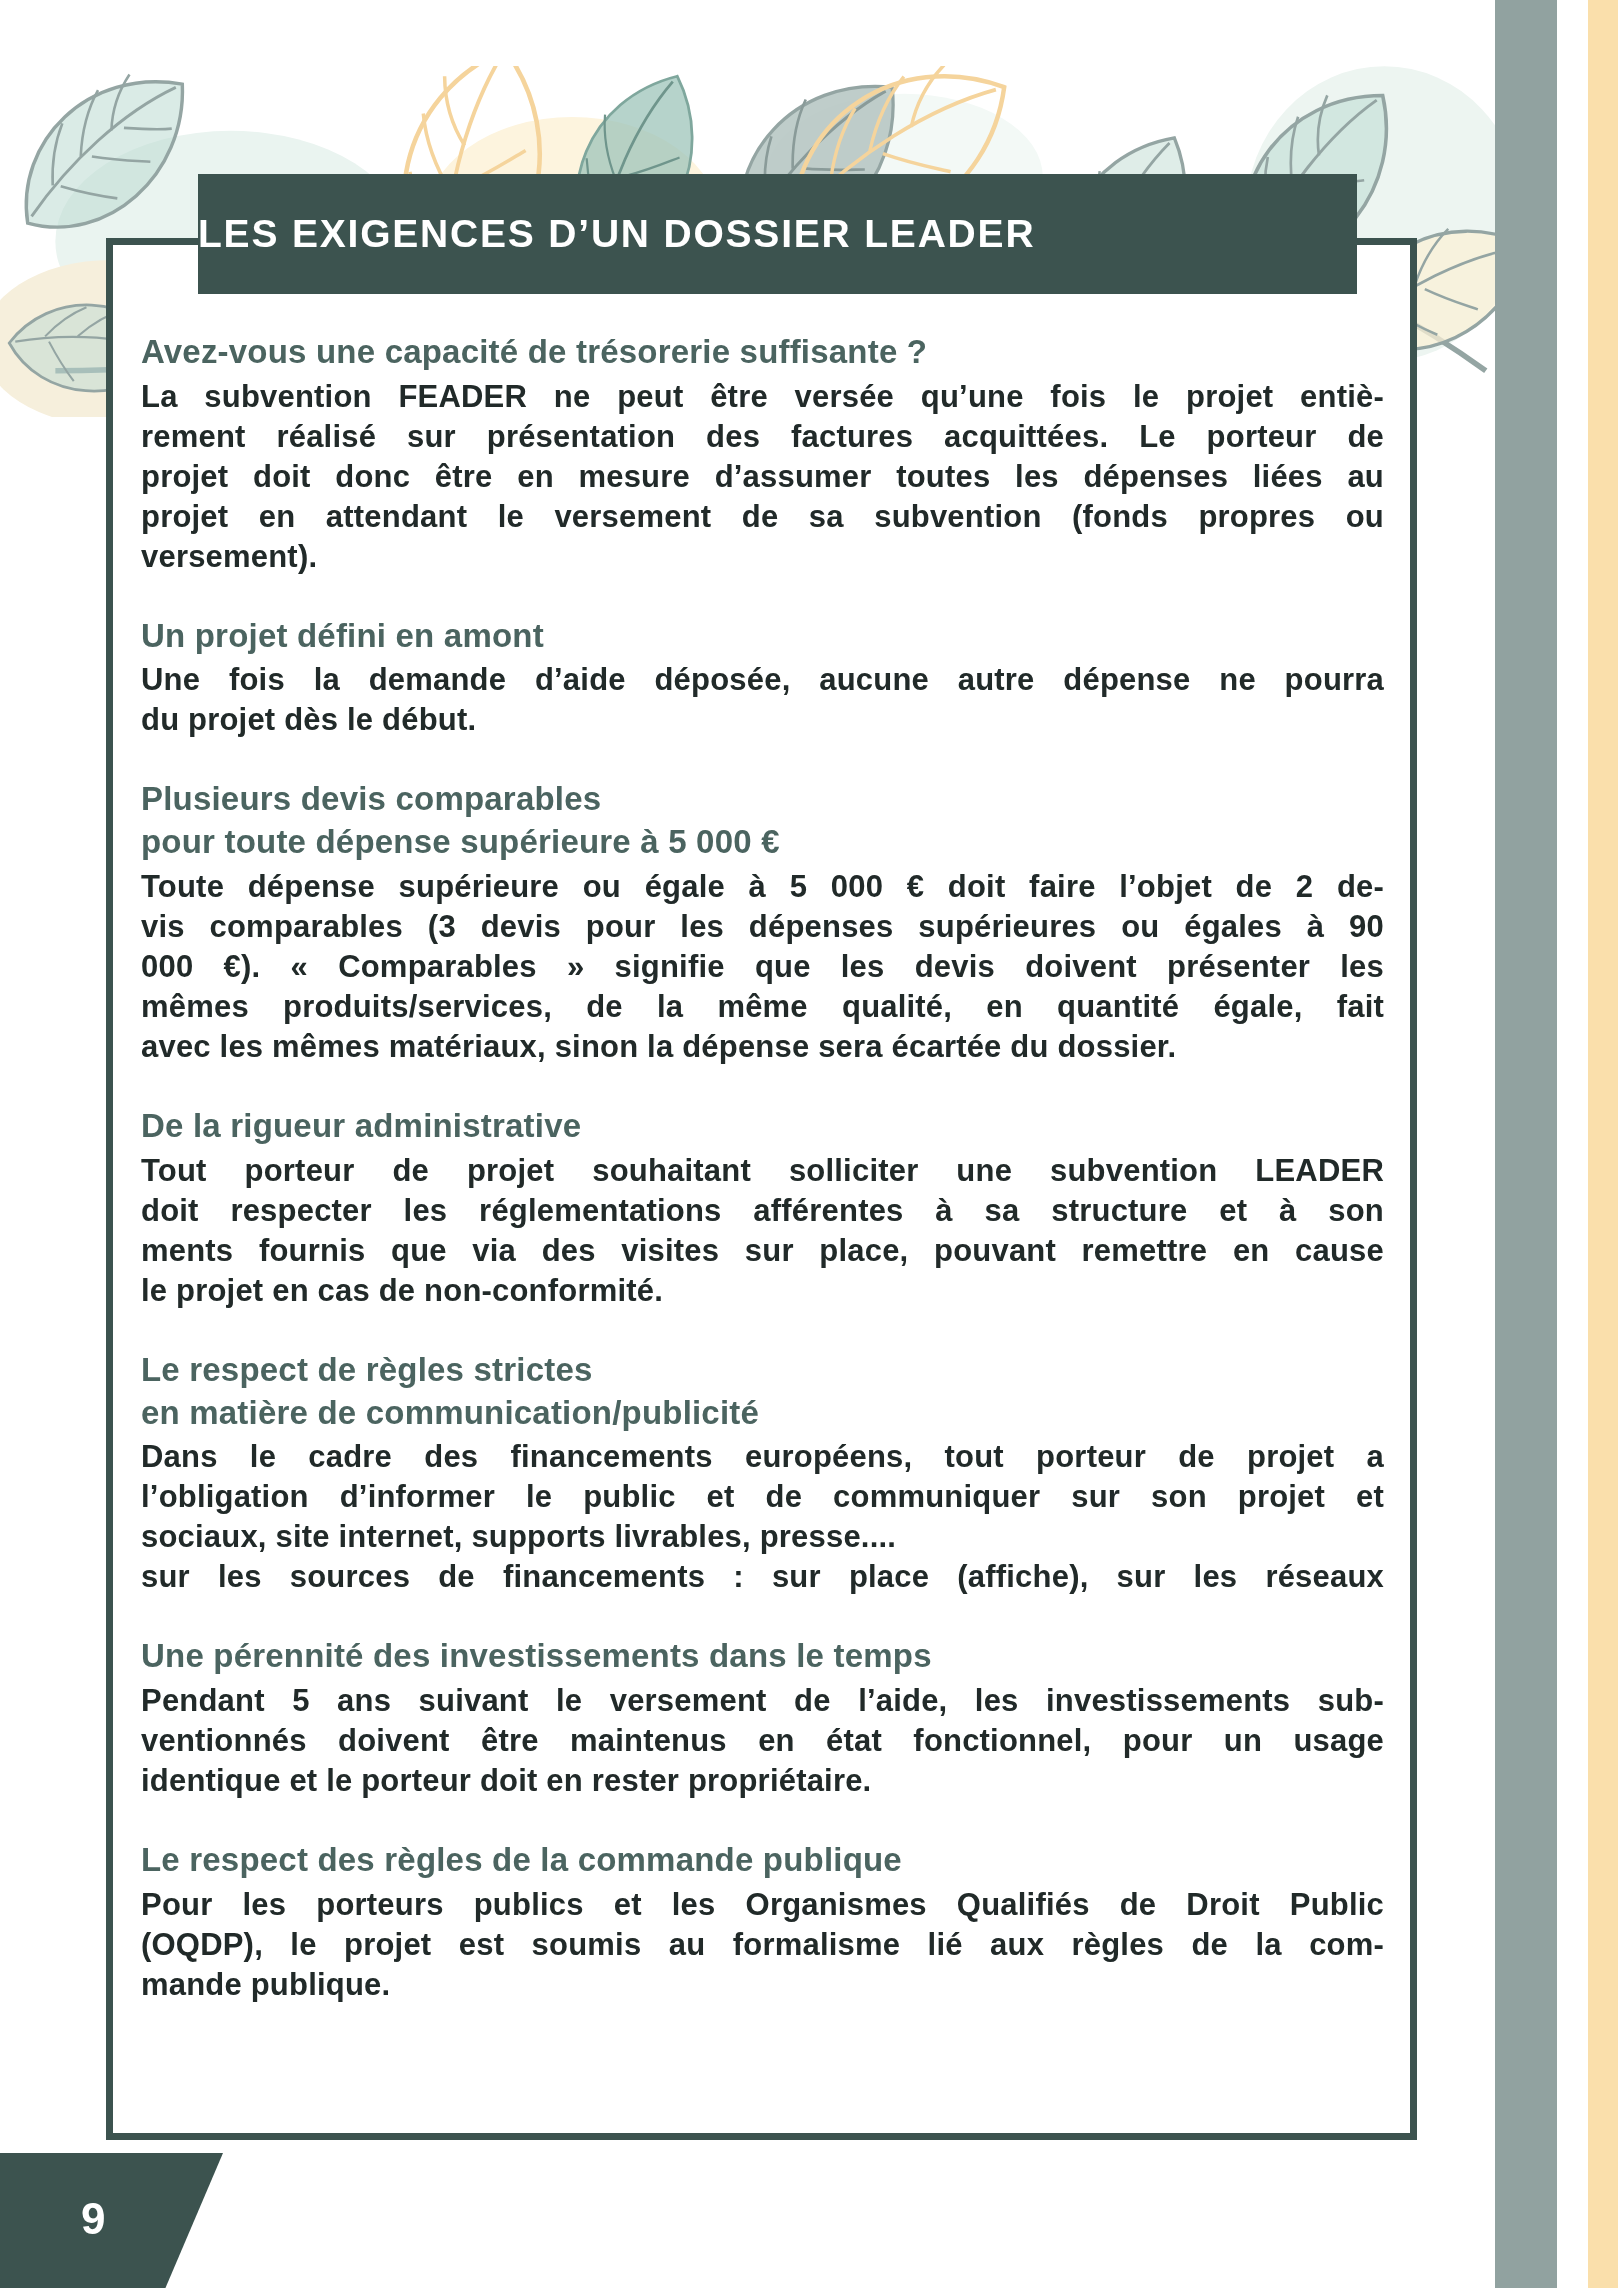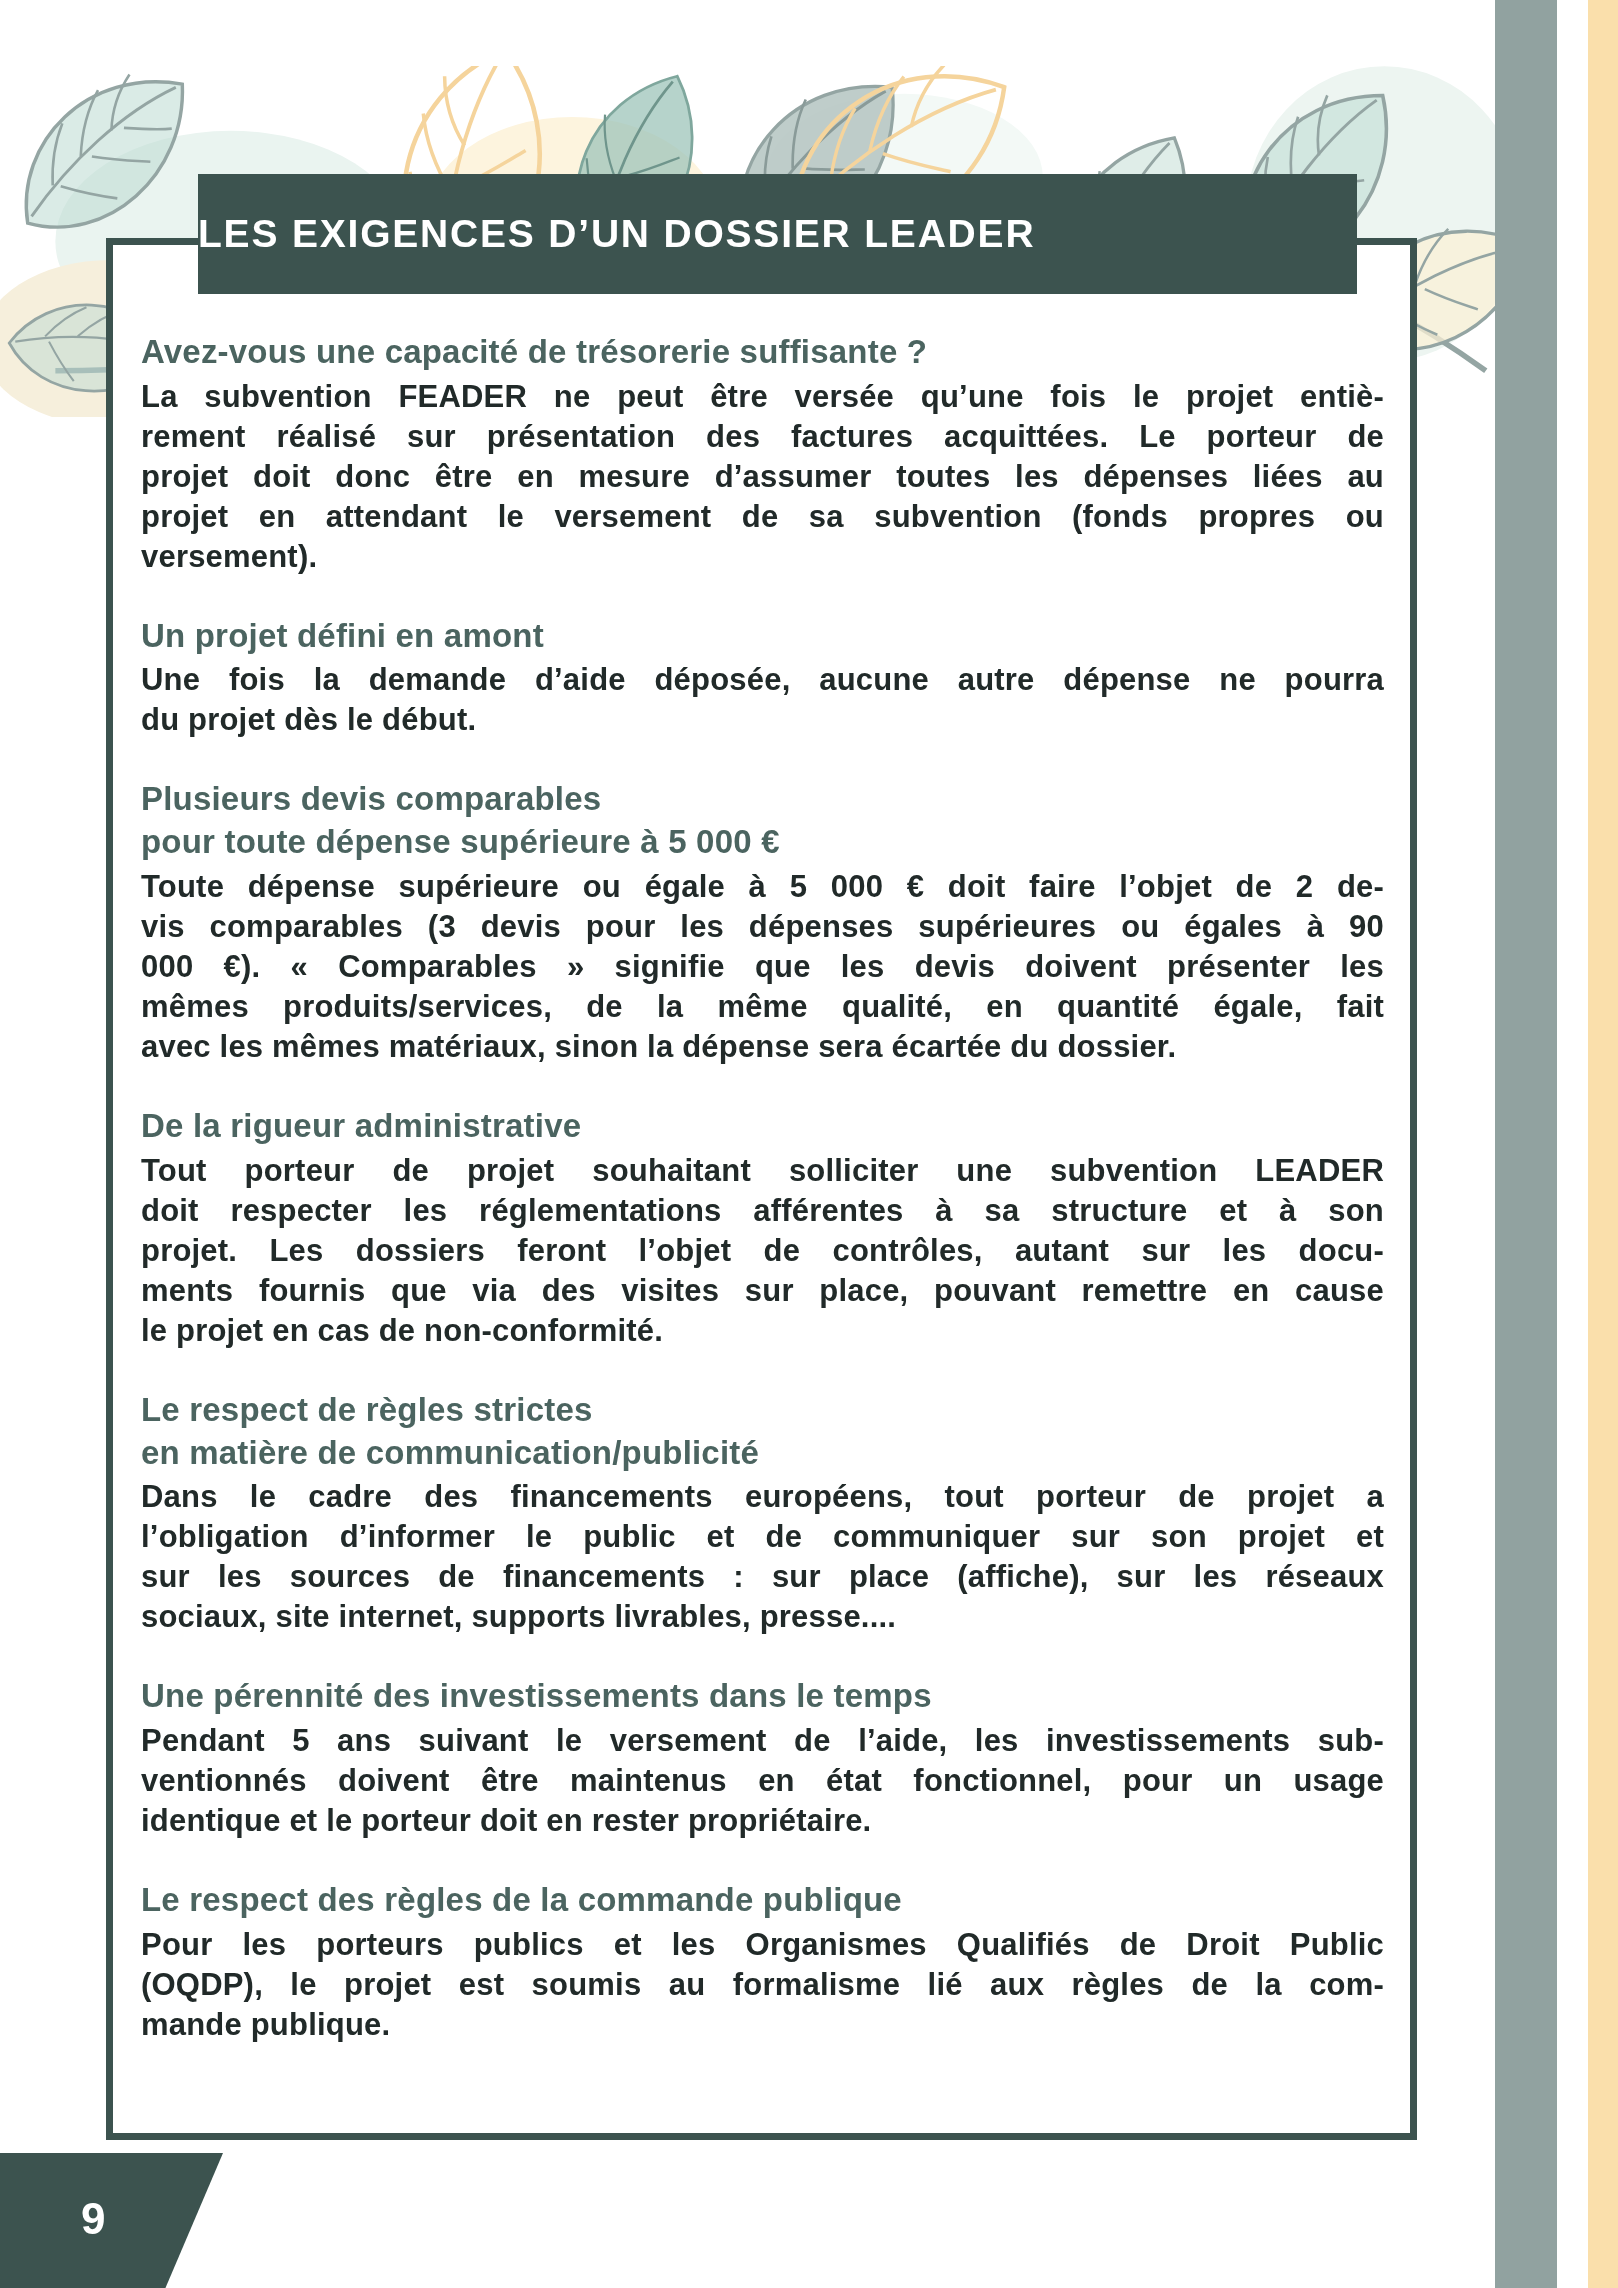--- a/index.html
+++ b/index.html
@@ -160,31 +160,30 @@
           <p class="bl">Toute dépense supérieure ou égale à 5 000 € doit faire l’objet de 2 de-</p>
           <p class="bl">vis comparables (3 devis pour les dépenses supérieures ou égales à 90</p>
           <p class="bl">000 €). « Comparables » signifie que les devis doivent présenter les</p>
           <p class="bl">mêmes produits/services, de la même qualité, en quantité égale, fait</p>
           <p class="bl last">avec les mêmes matériaux, sinon la dépense sera écartée du dossier.</p>
         </section>
         <section class="sec">
           <h2 class="hl">De la rigueur administrative</h2>
           <p class="bl">Tout porteur de projet souhaitant solliciter une subvention LEADER</p>
           <p class="bl">doit respecter les réglementations afférentes à sa structure et à son</p>
-          <p class="bl">projet. Les dossiers feront l’objet de contrôles, autant sur les docu-</p>
           <p class="bl">ments fournis que via des visites sur place, pouvant remettre en cause</p>
           <p class="bl last">le projet en cas de non-conformité.</p>
         </section>
         <section class="sec">
           <h2 class="hl">Le respect de règles strictes</h2>
           <h2 class="hl">en matière de communication/publicité</h2>
           <p class="bl">Dans le cadre des financements européens, tout porteur de projet a</p>
           <p class="bl">l’obligation d’informer le public et de communiquer sur son projet et</p>
+          <p class="bl last">sociaux, site internet, supports livrables, presse....</p>
           <p class="bl">sur les sources de financements : sur place (affiche), sur les réseaux</p>
-          <p class="bl last">sociaux, site internet, supports livrables, presse....</p>
         </section>
         <section class="sec">
           <h2 class="hl">Une pérennité des investissements dans le temps</h2>
           <p class="bl">Pendant 5 ans suivant le versement de l’aide, les investissements sub-</p>
           <p class="bl">ventionnés doivent être maintenus en état fonctionnel, pour un usage</p>
           <p class="bl last">identique et le porteur doit en rester propriétaire.</p>
         </section>
         <section class="sec">
           <h2 class="hl">Le respect des règles de la commande publique</h2>
           <p class="bl">Pour les porteurs publics et les Organismes Qualifiés de Droit Public</p>

